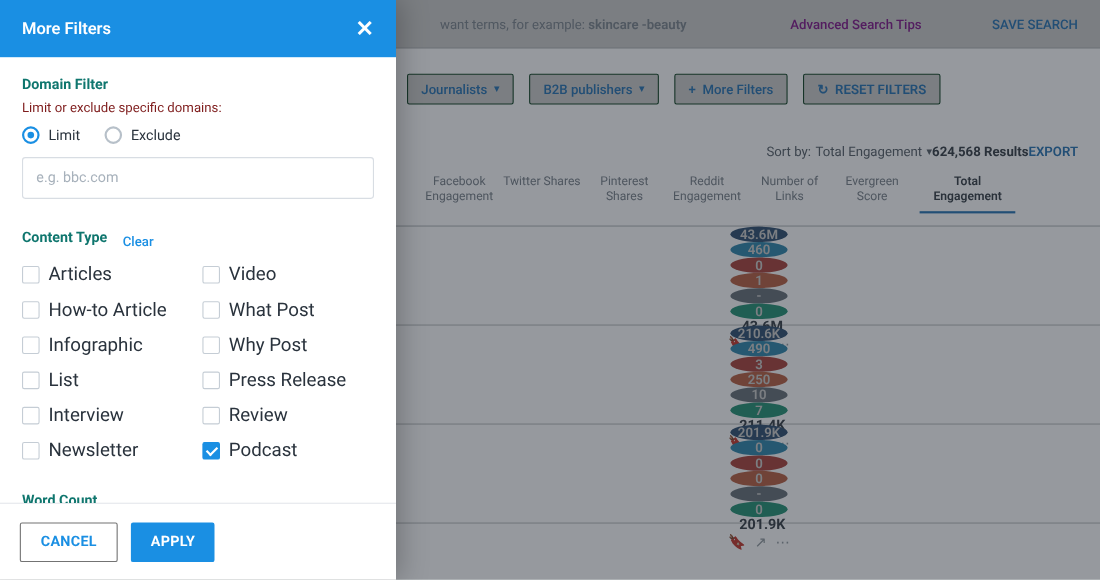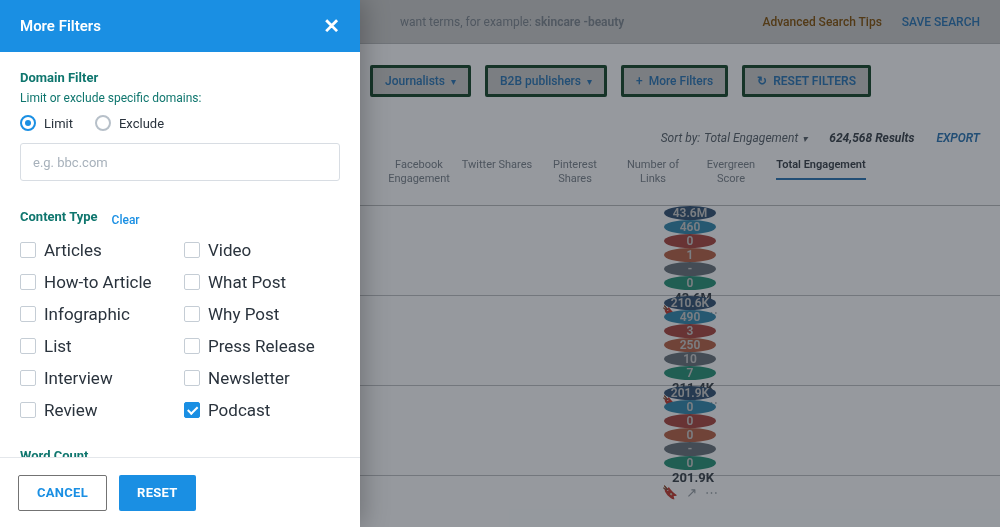--- a/index.html
+++ b/index.html
@@ -3,29 +3,29 @@
 <meta charset="utf-8">
 <style>
 * { box-sizing: border-box; margin: 0; padding: 0; font-family: -apple-system, BlinkMacSystemFont, "Segoe UI", Roboto, Arial, sans-serif; }
 html, body { width: 1000px; height: 527px; overflow: hidden; background: #f7f8fa; }
 
 
 .bg { position: absolute; inset: 0; filter: brightness(0.78); pointer-events: none; }
 .bg .searchbar { height: 44px; display: flex; align-items: center; padding: 0 20px; background: #fff; border-bottom: 1px solid #e4e7eb; font-size: 12px; color: #9aa5b1; }
 .bg .searchbar .hint { flex: 1; padding-left: 380px; }
 .bg .searchbar .hint b { font-weight: 600; }
-.bg .searchbar .tips { color: #a16207; font-weight: 500; margin-right: 20px; }
+.bg .searchbar .tips { color: #a21caf; font-weight: 500; margin-right: 64px; }
 .bg .searchbar .save { color: #2f8fe0; font-weight: 500; }
 
 .bg .toolbar { height: 74px; display: flex; align-items: center; padding-left: 370px; gap: 14px; font-size: 12px; color: #2f8fe0; font-weight: 500; }
-.bg .toolbar .chip { border: 3px solid #14532d; border-radius: 2px; padding: 6px 12px; background: #fff; display: inline-flex; align-items: center; gap: 6px; }
+.bg .toolbar .chip { border: 1px solid #14532d; border-radius: 2px; padding: 6px 12px; background: #fff; display: inline-flex; align-items: center; gap: 6px; }
 .bg .toolbar .chev { font-size: 10px; color: #2f8fe0; }
 .bg .toolbar .reset { font-weight: 600; }
 
-.bg .resultsbar { height: 40px; display: flex; align-items: center; justify-content: flex-end; padding: 0 20px; gap: 22px; font-size: 12px; color: #6b7682; font-style: italic; }
+.bg .resultsbar { height: 40px; display: flex; align-items: center; justify-content: flex-end; padding: 0 20px; font-size: 12px; color: #6b7682; }
 .bg .resultsbar .sort { display: inline-flex; align-items: center; gap: 4px; }
 .bg .resultsbar .count { font-weight: 700; color: #424c57; }
 .bg .resultsbar .export { color: #2f8fe0; font-weight: 600; }
 
 .bg .cols { height: 48px; display: flex; align-items: flex-start; padding-left: 380px; font-size: 11px; color: #97a1ad; border-bottom: 1px solid #e4e7eb; }
 .bg .cols .col { width: 78px; text-align: center; line-height: 1.25; padding-bottom: 6px; }
 .bg .cols .col.active { color: #424c57; font-weight: 600; border-bottom: 2px solid #2f8fe0; }
 .bg .cols .tot { width: 90px; margin-left: 6px; }
 .bg .cols .actions { width: 80px; }
 
@@ -44,21 +44,21 @@
 .overlay { position: absolute; inset: 0; background: rgba(30,38,46,0.45); }
 .modal { position: absolute; left: 0; top: 0; width: 360px; height: 527px; background: #fff; display: flex; flex-direction: column; box-shadow: 4px 0 24px rgba(0,0,0,.25); }
 .modal .hdr { height: 52px; background: #1a8fe3; color: #fff; display: flex; align-items: center; justify-content: space-between; padding: 0 20px; font-size: 15px; font-weight: 600; }
 .modal .hdr .close { font-size: 20px; font-weight: 700; cursor: pointer; }
 
 .modal .body { flex: 1; overflow-y: auto; padding: 18px 20px 8px; position: relative; }
 .modal .body::-webkit-scrollbar { width: 8px; }
 .modal .body::-webkit-scrollbar-thumb { background: #cfd6dd; border-radius: 4px; }
 
 .modal h4 { font-size: 13px; font-weight: 700; color: #0f766e; margin-bottom: 6px; }
-.modal .sub { font-size: 12px; color: #0f766e; margin-bottom: 10px; }
+.modal .sub { font-size: 12px; color: #7f1d1d; margin-bottom: 10px; }
 .modal .radios { display: flex; gap: 22px; margin-bottom: 12px; }
 .modal .radio { display: inline-flex; align-items: center; gap: 8px; font-size: 13px; color: #2a333d; cursor: pointer; }
 .modal .radio .dot { width: 16px; height: 16px; border-radius: 50%; border: 2px solid #b7c0c9; position: relative; }
 .modal .radio.sel .dot { border-color: #1a8fe3; }
 .modal .radio.sel .dot::after { content: ""; position: absolute; inset: 3px; background: #1a8fe3; border-radius: 50%; }
 
 .modal input[type=text] { width: 100%; height: 38px; border: 1px solid #d8dde3; border-radius: 3px; padding: 0 12px; font-size: 13px; color: #2a333d; }
 .modal input[type=text]::placeholder { color: #a7b1bb; }
 
 .modal .section { margin-top: 28px; }
@@ -114,20 +114,21 @@
       <span class="chev" style="font-size:10px;">▾</span>
     </span>
     <span class="count">624,568 Results</span>
     <span class="export">EXPORT</span>
   </div>
 
   <div class="cols">
     <div class="col">Facebook Engagement</div>
     <div class="col">Twitter Shares</div>
     <div class="col">Pinterest Shares</div>
+    <div class="col">Reddit Engagement</div>
     <div class="col">Number of Links</div>
     <div class="col">Evergreen Score</div>
     <div class="col tot active">Total Engagement</div>
     <div class="col actions"></div>
   </div>
 
   <div id="rows-host">
       <div class="row">
         <span class="bubble c-fb">43.6M</span>
         <span class="bubble c-tw">460</span>
@@ -233,35 +234,35 @@
           <span class="cb">
             <span class="box"></span>
             <span>Press Release</span>
           </span>
           <span class="cb">
             <span class="box"></span>
             <span>Interview</span>
           </span>
           <span class="cb">
             <span class="box"></span>
+            <span>Review</span>
+          </span>
+          <span class="cb">
+            <span class="box"></span>
             <span>Newsletter</span>
-          </span>
-          <span class="cb">
-            <span class="box"></span>
-            <span>Review</span>
           </span>
           <span class="cb checked">
             <span class="box"></span>
             <span>Podcast</span>
           </span>
         </div>
     </div>
 
     <div class="section">
       <h4>Word Count</h4>
     </div>
   </div>
 
   <div class="ftr">
     <button class="btn cancel">CANCEL</button>
-    <button class="btn apply">RESET</button>
+    <button class="btn apply">APPLY</button>
   </div>
 </div>
 
 </body></html>

